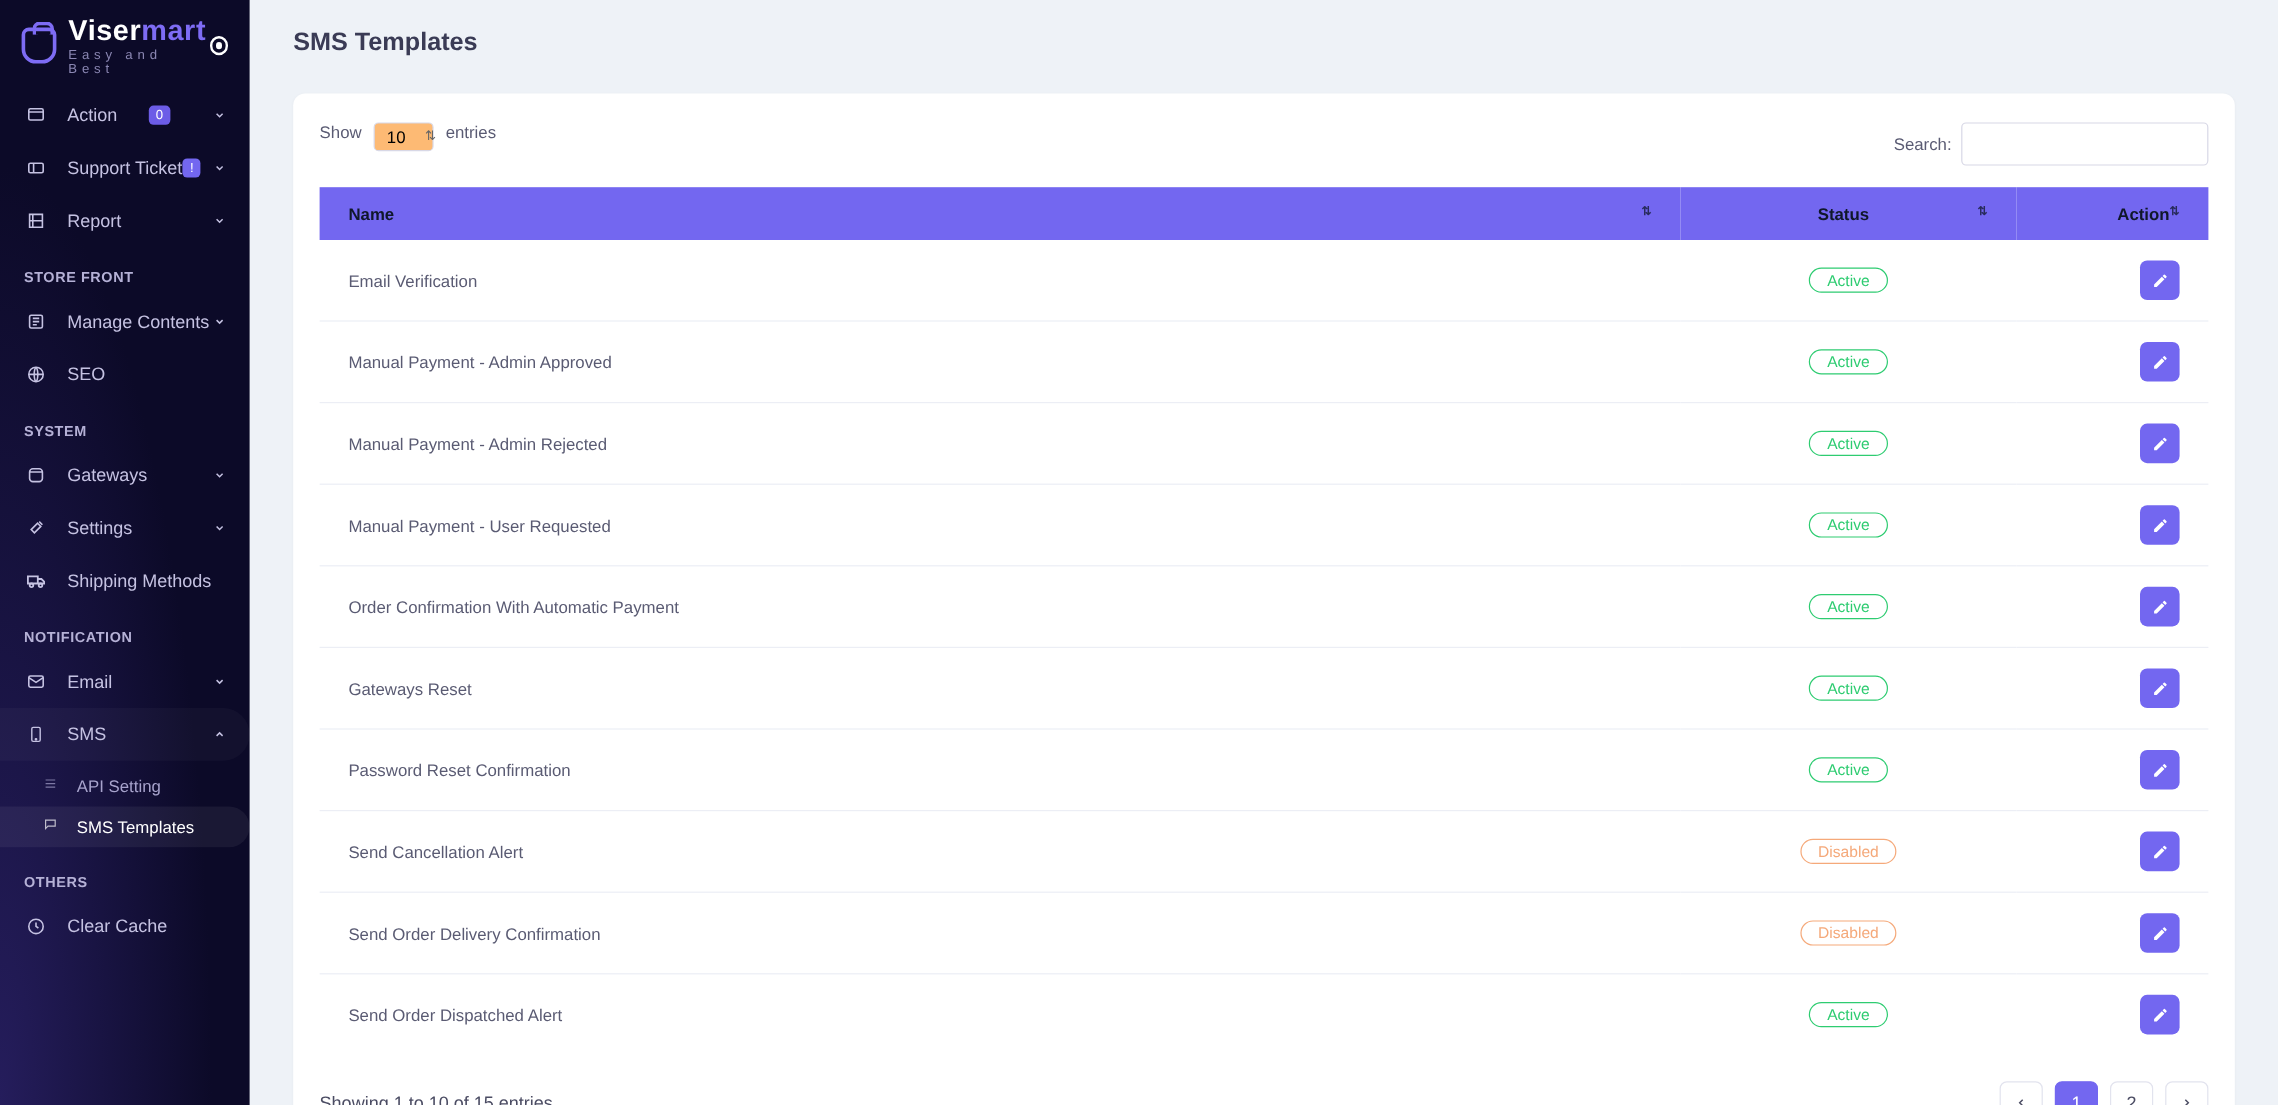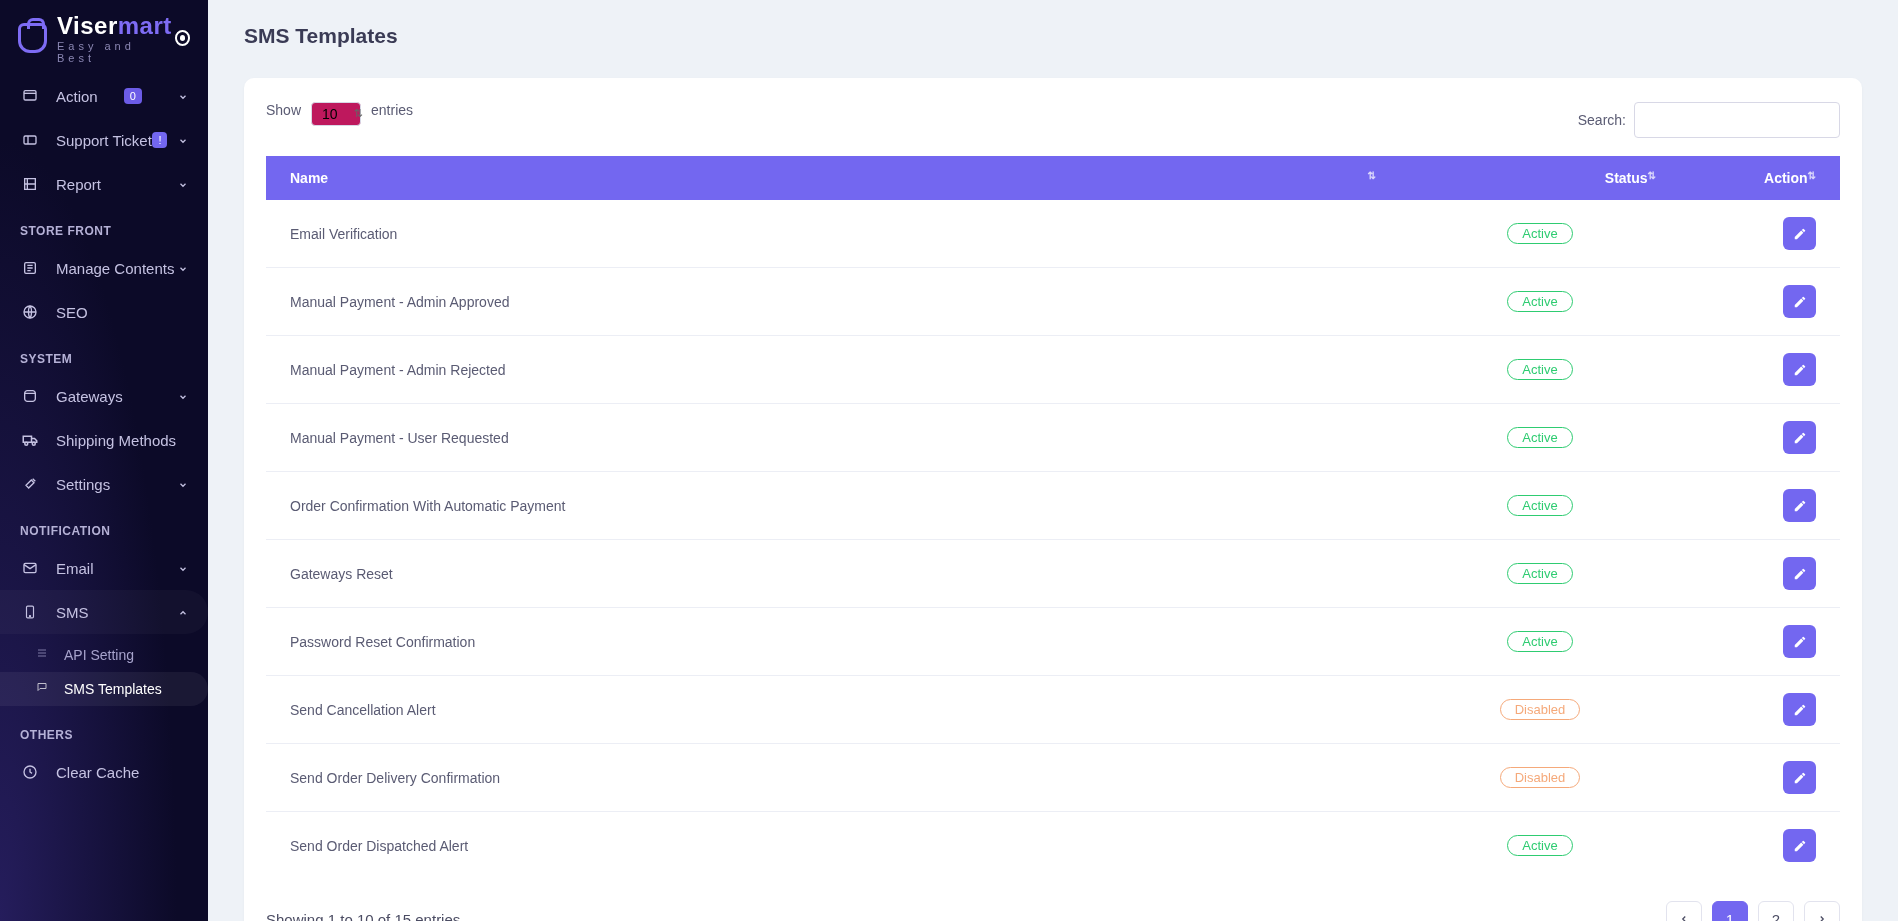--- a/index.html
+++ b/index.html
@@ -34,30 +34,30 @@
   .sub-item.active { background:rgba(255,255,255,.06); border-radius:0 22px 22px 0; color:#fff; }
 
   
   .main { flex:1; height:100%; overflow:auto; }
   .header { padding:24px 36px 10px; }
   .page-title { font-size:21px; font-weight:600; color:#3a3b55; }
 
   .card { background:#fff; border-radius:10px; margin:20px 36px 24px; padding:18px 22px 24px; box-shadow:0 1px 3px rgba(0,0,0,.04); }
 
   .table-controls { display:flex; align-items:flex-start; font-size:14px; color:#5a5b73; padding:6px 0 18px; }
-  .len-select { border:1px solid #d8d8e6; border-radius:4px; padding:3px 22px 3px 10px; margin:0 10px; font-size:14px; appearance:none; background:#be185d; position:relative; }
+  .len-select { border:1px solid #d8d8e6; border-radius:4px; padding:3px 22px 3px 10px; margin:0 10px; font-size:14px; appearance:none; background:#fdba74; position:relative; }
   .len-wrap { position:relative; display:inline-block; }
   .len-wrap:after { content:"⇅"; font-size:11px; position:absolute; right:8px; top:5px; color:#666; }
   .search-wrap { margin-left:auto; display:flex; align-items:center; font-size:14px; color:#5a5b73; }
   .search-wrap input { border:1px solid #d8d8e6; border-radius:4px; height:36px; width:206px; margin-left:8px; padding:0 10px; font-size:14px; }
 
   table { width:100%; border-collapse:collapse; }
-  thead th { background:#7367f0; color:#ffffff; font-size:14px; font-weight:600; text-align:left; padding:14px 24px; }
+  thead th { background:#7367f0; color:#0f172a; font-size:14px; font-weight:600; text-align:left; padding:14px 24px; }
   thead th:first-child { border-radius:0; }
-  thead th.status-col { text-align:right; width:280px; }
+  thead th.status-col { text-align:center; width:280px; }
   thead th.action-col { text-align:right; width:160px; }
   .sort-ico { float:right; font-size:10px; opacity:.75; }
   tbody td { padding:17px 24px; font-size:14px; color:#5a5b73; border-bottom:1px solid #eceef5; }
   tbody tr:last-child td { border-bottom:none; }
   td.status-col { text-align:center; }
   td.action-col { text-align:right; }
 
   .status-badge { display:inline-block; padding:2px 14px; border-radius:12px; font-size:13px; }
   .status-badge.Active   { border:1px solid #2ecc71; color:#2ecc71; }
   .status-badge.Disabled { border:1px solid #f5a97a; color:#f5a97a; }
@@ -162,39 +162,39 @@
           </svg>
         </span>
       <span>Gateways</span>
       <span class="chev"><svg width="10" height="10" viewBox="0 0 24 24" fill="none" stroke="#c5c2e2" stroke-width="3">
             <path d="M6 9l6 6 6-6"></path>
           </svg></span>
     </div>
 
     <div class="nav-item">
       <span class="ico">
+          <svg width="16" height="16" viewBox="0 0 24 24" fill="none" stroke="#c5c2e2" stroke-width="2">
+            <path d="M14 6l4 4-8 8-4-4zM16 4l4 4"></path>
+          </svg>
+        </span>
+      <span>Settings</span>
+      <span class="chev"><svg width="10" height="10" viewBox="0 0 24 24" fill="none" stroke="#c5c2e2" stroke-width="3">
+            <path d="M6 9l6 6 6-6"></path>
+          </svg></span>
+    </div>
+
+    <div class="nav-item">
+      <span class="ico">
           <svg width="18" height="18" viewBox="0 0 24 24" fill="none" stroke="#c5c2e2" stroke-width="2">
             <path d="M3 7h11v8H3zM14 10h4l3 3v2h-7z"></path>
             <circle cx="7" cy="17" r="2"></circle>
             <circle cx="17" cy="17" r="2"></circle>
           </svg>
         </span>
       <span>Shipping Methods</span>
-    </div>
-
-    <div class="nav-item">
-      <span class="ico">
-          <svg width="16" height="16" viewBox="0 0 24 24" fill="none" stroke="#c5c2e2" stroke-width="2">
-            <path d="M14 6l4 4-8 8-4-4zM16 4l4 4"></path>
-          </svg>
-        </span>
-      <span>Settings</span>
-      <span class="chev"><svg width="10" height="10" viewBox="0 0 24 24" fill="none" stroke="#c5c2e2" stroke-width="3">
-            <path d="M6 9l6 6 6-6"></path>
-          </svg></span>
     </div>
 
     <div class="section-label">NOTIFICATION</div>
 
     <div class="nav-item">
       <span class="ico">
           <svg width="16" height="16" viewBox="0 0 24 24" fill="none" stroke="#c5c2e2" stroke-width="2">
             <rect x="3" y="5" width="18" height="14" rx="2"></rect>
             <path d="M3 7l9 6 9-6"></path>
           </svg>

